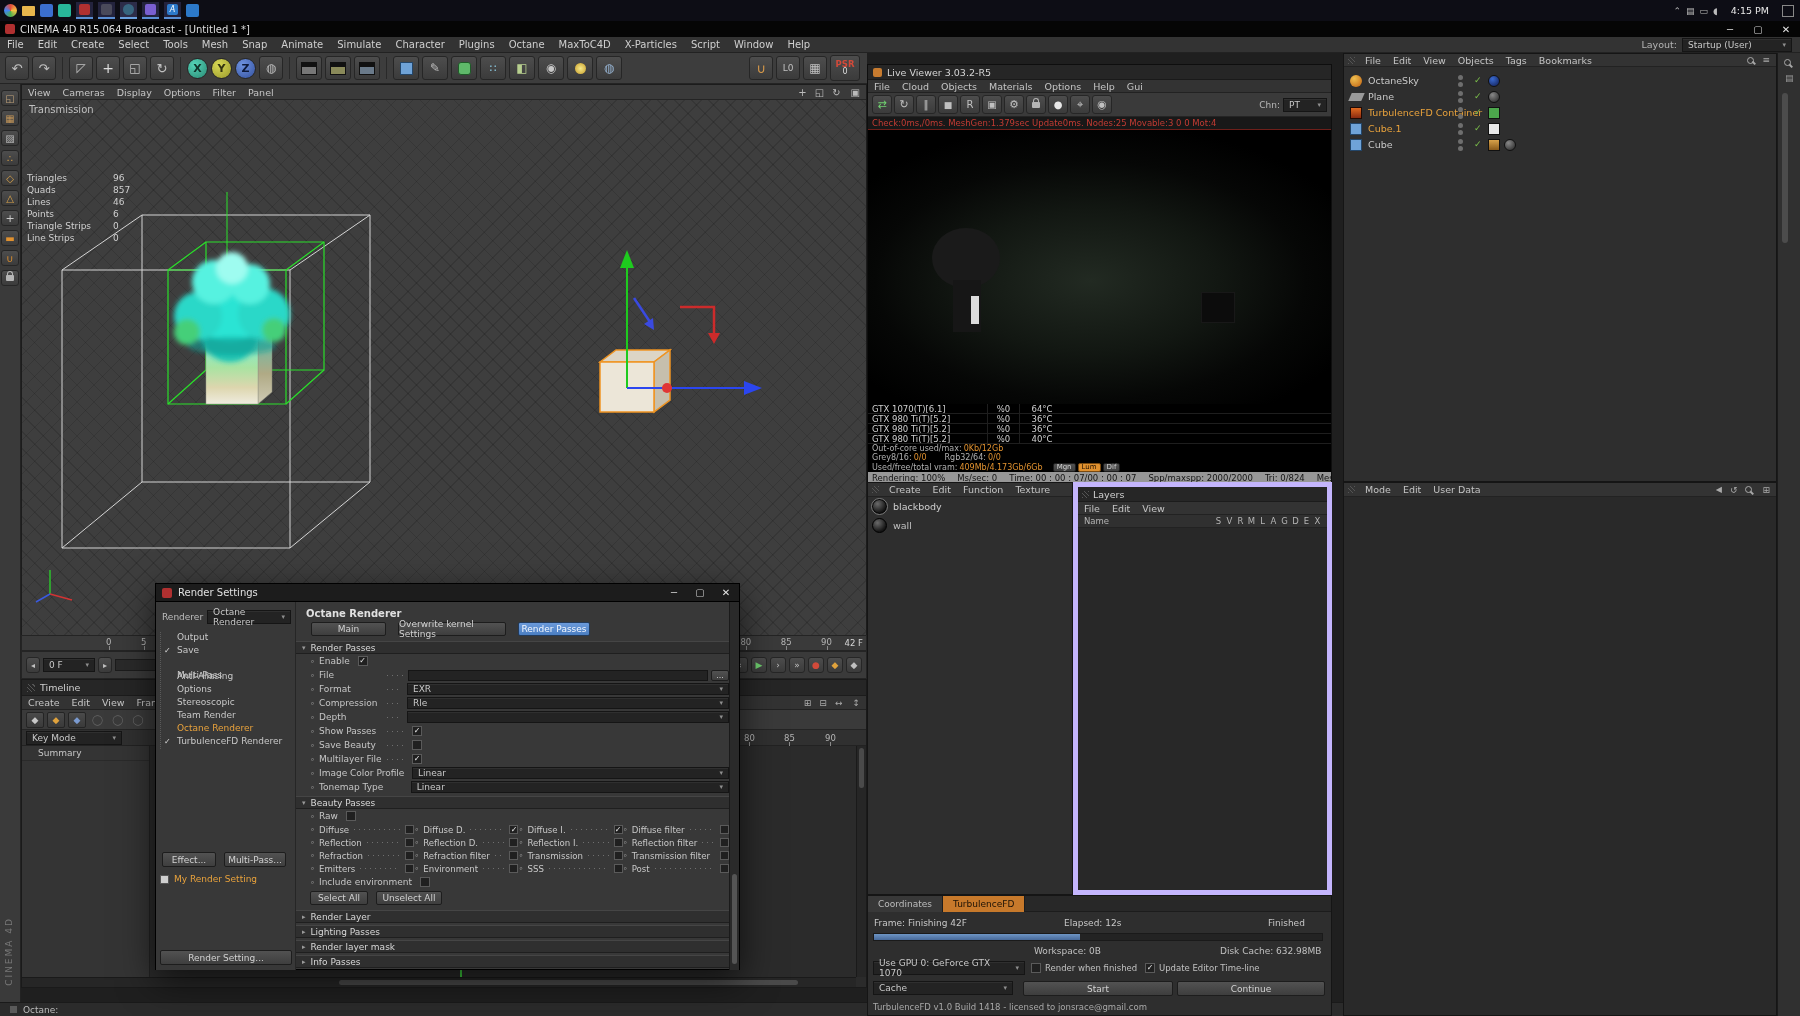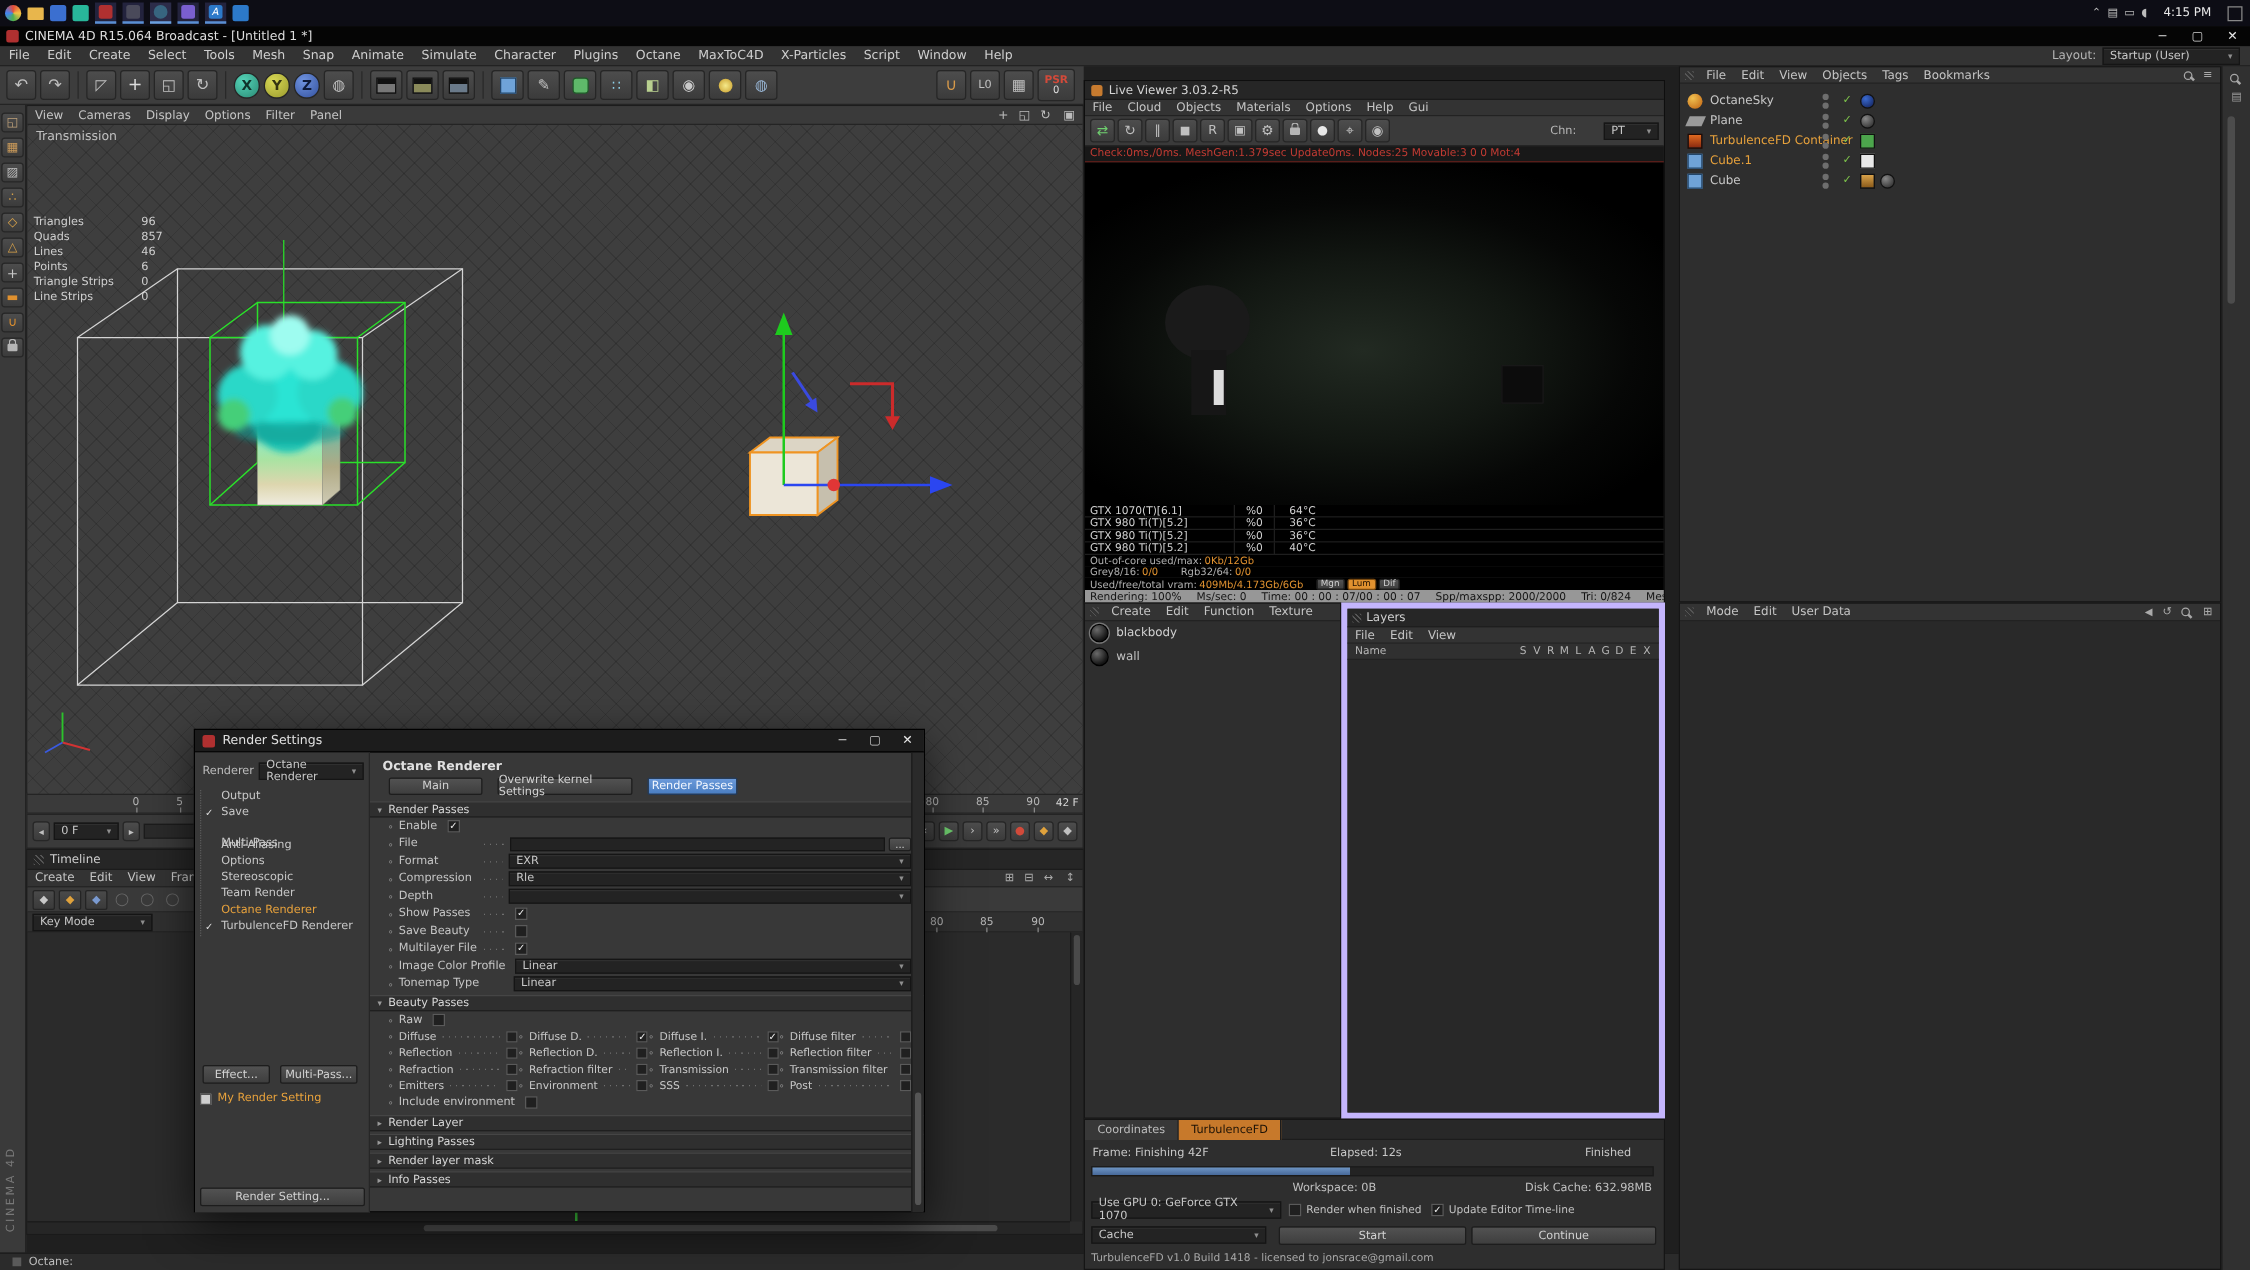--- a/index.html
+++ b/index.html
@@ -347,20 +347,25 @@
     </div>
     <div class="flex" style="height:16px;background:#303030;border-bottom:1px solid #222;position:relative">
       <span class="dd" style="width:96px;margin-left:4px">
           <span>Key Mode</span>
         </span>
       <span class="rtick" style="position:absolute;left:722px;top:3px">80</span>
       <span class="rtick" style="position:absolute;left:762px;top:3px">85</span>
       <span class="rtick" style="position:absolute;left:803px;top:3px">90</span>
     </div>
     <div style="position:absolute;left:0;top:66px;right:0;bottom:10px;background:#2b2b2b">
+      <div style="position:absolute;left:0;top:0;bottom:0;width:128px;background:#343434;border-right:1px solid #222">
+        <div class="flex" style="height:15px;border-bottom:1px solid #2a2a2a;padding-left:16px;font-size:9px;color:#c5c5c5">
+          <span>Summary</span>
+        </div>
+      </div>
       <i style="position:absolute;left:438px;top:0;bottom:0;width:2px;background:#3fd23f"></i>
     </div>
     <div style="position:absolute;left:0;bottom:0;right:10px;height:10px;background:#262626;border-top:1px solid #1a1a1a">
       <i style="position:absolute;left:38%;width:55%;top:2px;bottom:2px;background:#4a4a4a;border-radius:3px;display:block"></i>
     </div>
     <div style="position:absolute;right:0;top:66px;bottom:10px;width:10px;background:#262626;border-left:1px solid #1a1a1a">
       <i style="position:absolute;top:2px;height:40px;left:2px;right:2px;background:#4a4a4a;border-radius:3px;display:block"></i>
     </div>
   </div>
 
@@ -392,21 +397,21 @@
       <span class="tile" style="width:20px;height:19px;font-size:10px">▣</span>
       <span class="tile" style="width:20px;height:19px;font-size:11px">⚙</span>
       <span class="tile" style="width:20px;height:19px">
           <span class="ilock"></span>
         </span>
       <span class="tile" style="width:20px;height:19px;font-size:10px;color:#e8e8e8">●</span>
       <span class="tile" style="width:20px;height:19px;font-size:11px">⌖</span>
       <span class="tile" style="width:20px;height:19px;font-size:11px">◉</span>
       <span style="flex:1"></span>
       <span style="font-size:9px;color:#b8b8b8">Chn:</span>
-      <span class="dd" style="width:44px;margin-left:20px">
+      <span class="dd" style="width:44px;margin-left:1px">
           <span>PT</span>
         </span>
     </div>
     <div class="flex" style="height:13px;background:#181818;border-bottom:1px solid #6e1f1a">
       <span style="font-size:8.5px;color:#c23b33;padding-left:4px;white-space:nowrap">Check:0ms,/0ms. MeshGen:1.379sec Update0ms. Nodes:25 Movable:3  0 0 Mot:4</span>
     </div>
     <div style="flex:1;position:relative;background:radial-gradient(ellipse 62% 58% at 48% 55%,#222a22 0%,#121712 45%,#060706 75%,#000 100%);overflow:hidden">
       <div style="position:absolute;left:64px;top:98px;width:68px;height:60px;border-radius:50%;background:#1a1a1a"></div>
       <div style="position:absolute;left:85px;top:150px;width:28px;height:52px;background:#161616"></div>
       <div style="position:absolute;left:103px;top:166px;width:8px;height:28px;background:#dcdcdc"></div>
@@ -844,20 +849,24 @@
           <div class="flex" style="height:13px">
               <span class="plabel" style="font-size:8.6px">Post</span>
               <span class="dotlead"></span>
               <span class="cb" style="width:9px;height:9px;min-width:9px"></span>
             </div>
         </div>
         <div class="prow">
             <span class="plabel">Include environment</span>
             <span class="cb" style="margin-left:8px"></span>
           </div>
+        <div class="flex" style="padding-left:14px;gap:8px;height:18px">
+          <span class="btn" style="width:58px;height:14px">Select All</span>
+          <span class="btn" style="width:66px;height:14px">Unselect All</span>
+        </div>
         <div class="secbar" style="margin-top:3px">
             <span>Render Layer</span>
           </div>
         <div class="secbar" style="margin-top:2px">
             <span>Lighting Passes</span>
           </div>
         <div class="secbar" style="margin-top:2px">
             <span>Render layer mask</span>
           </div>
         <div class="secbar" style="margin-top:2px">

